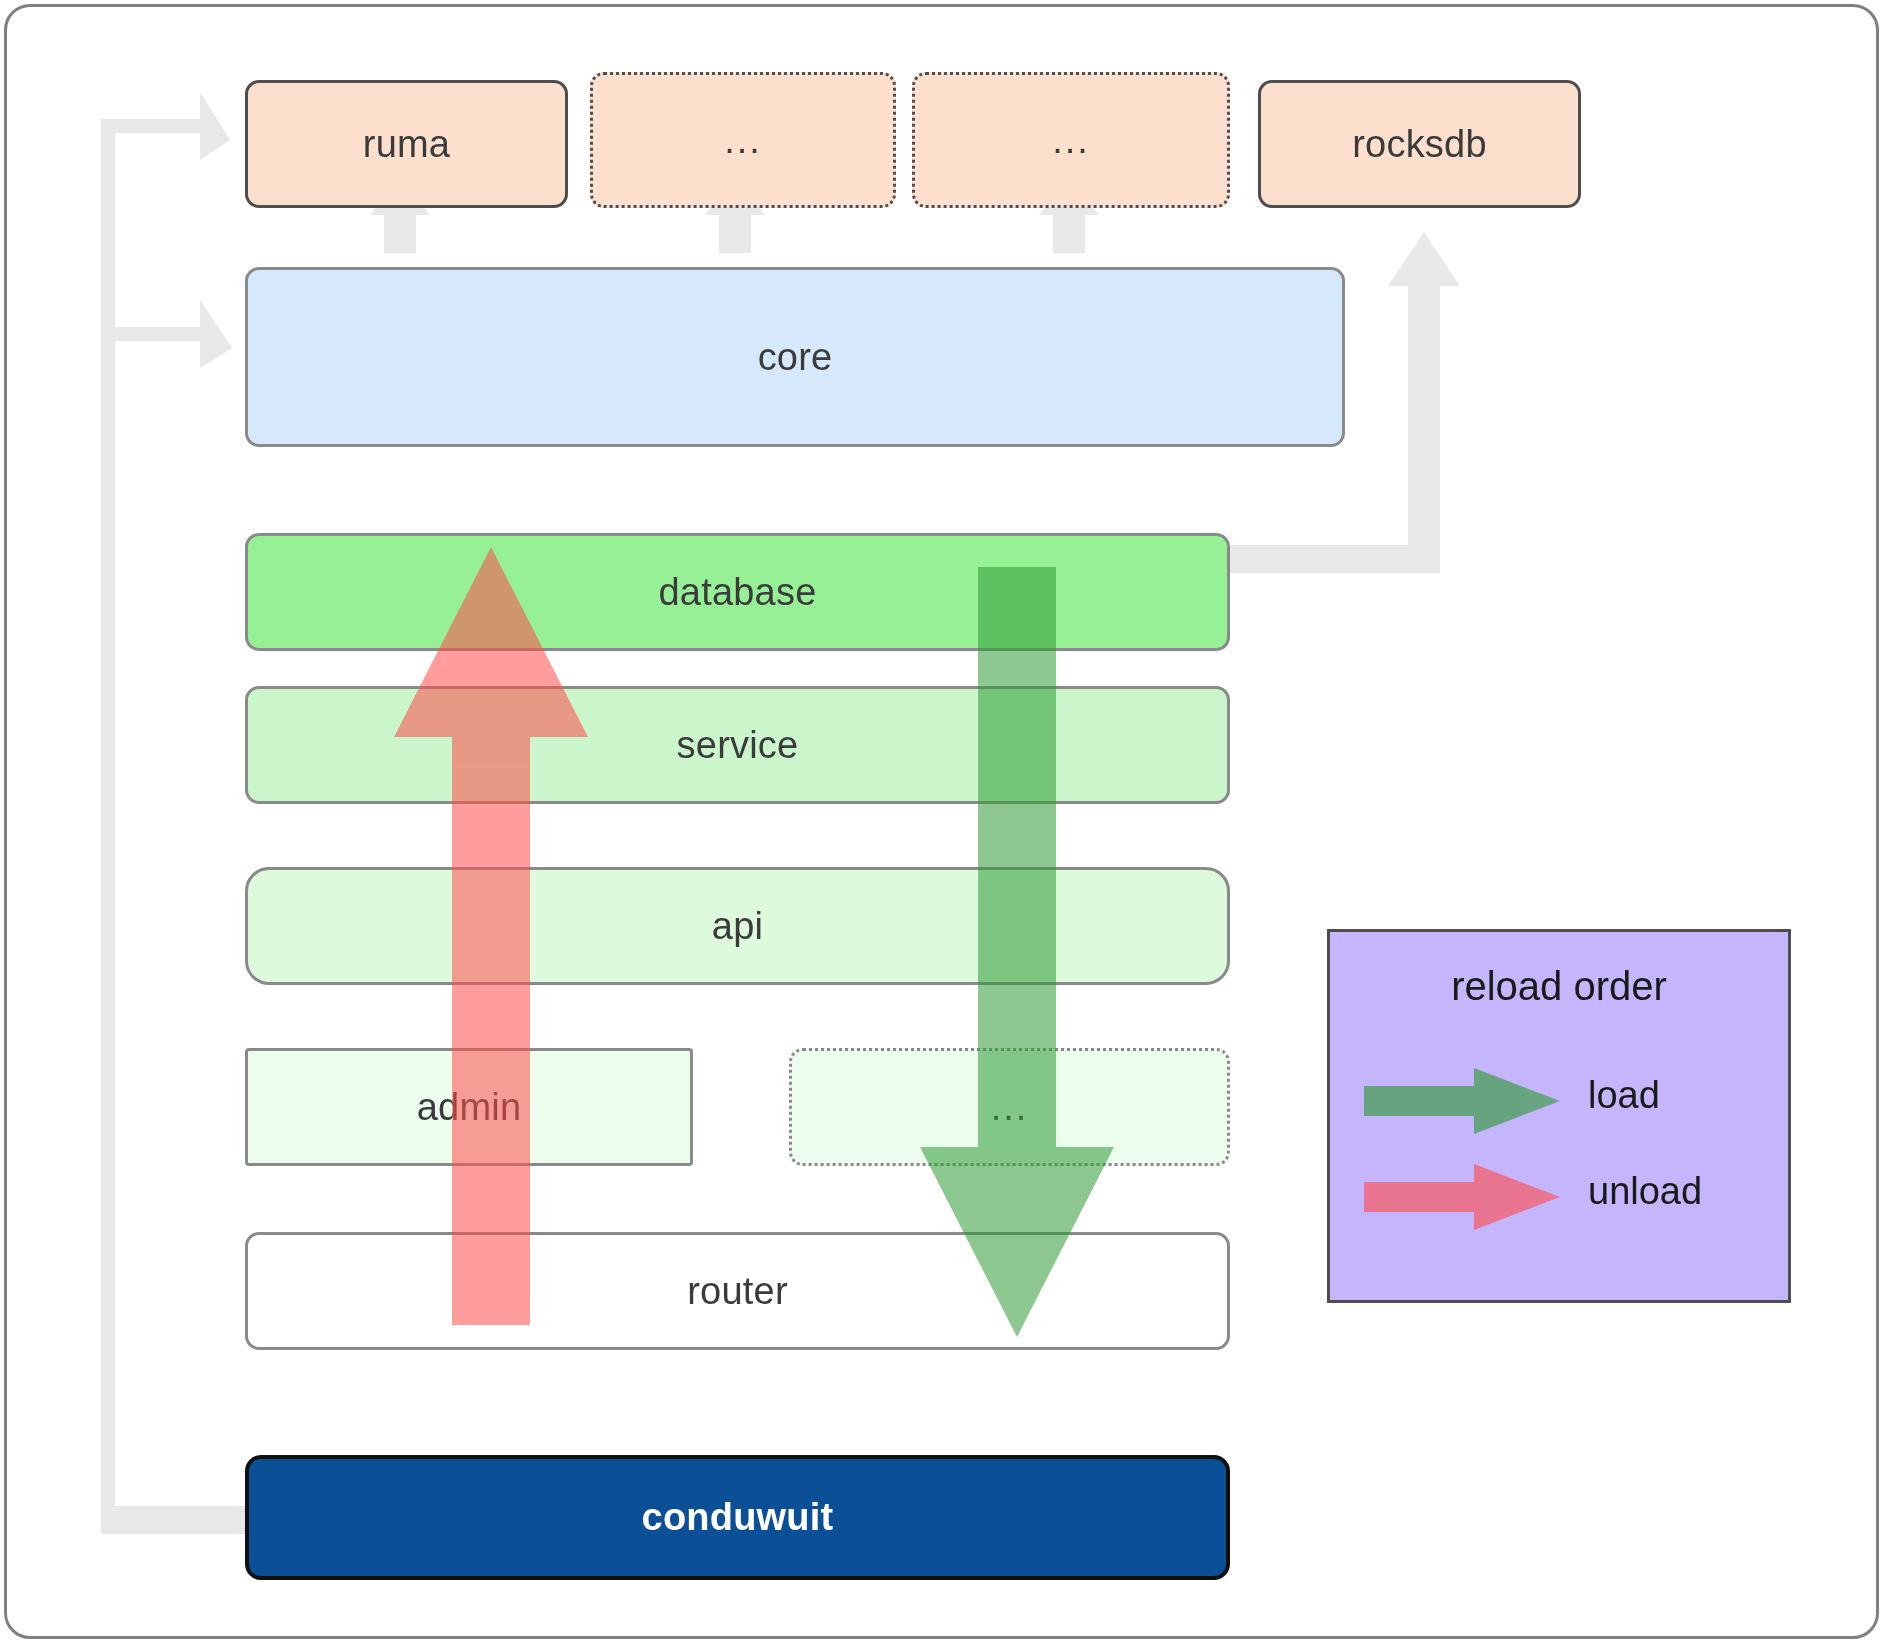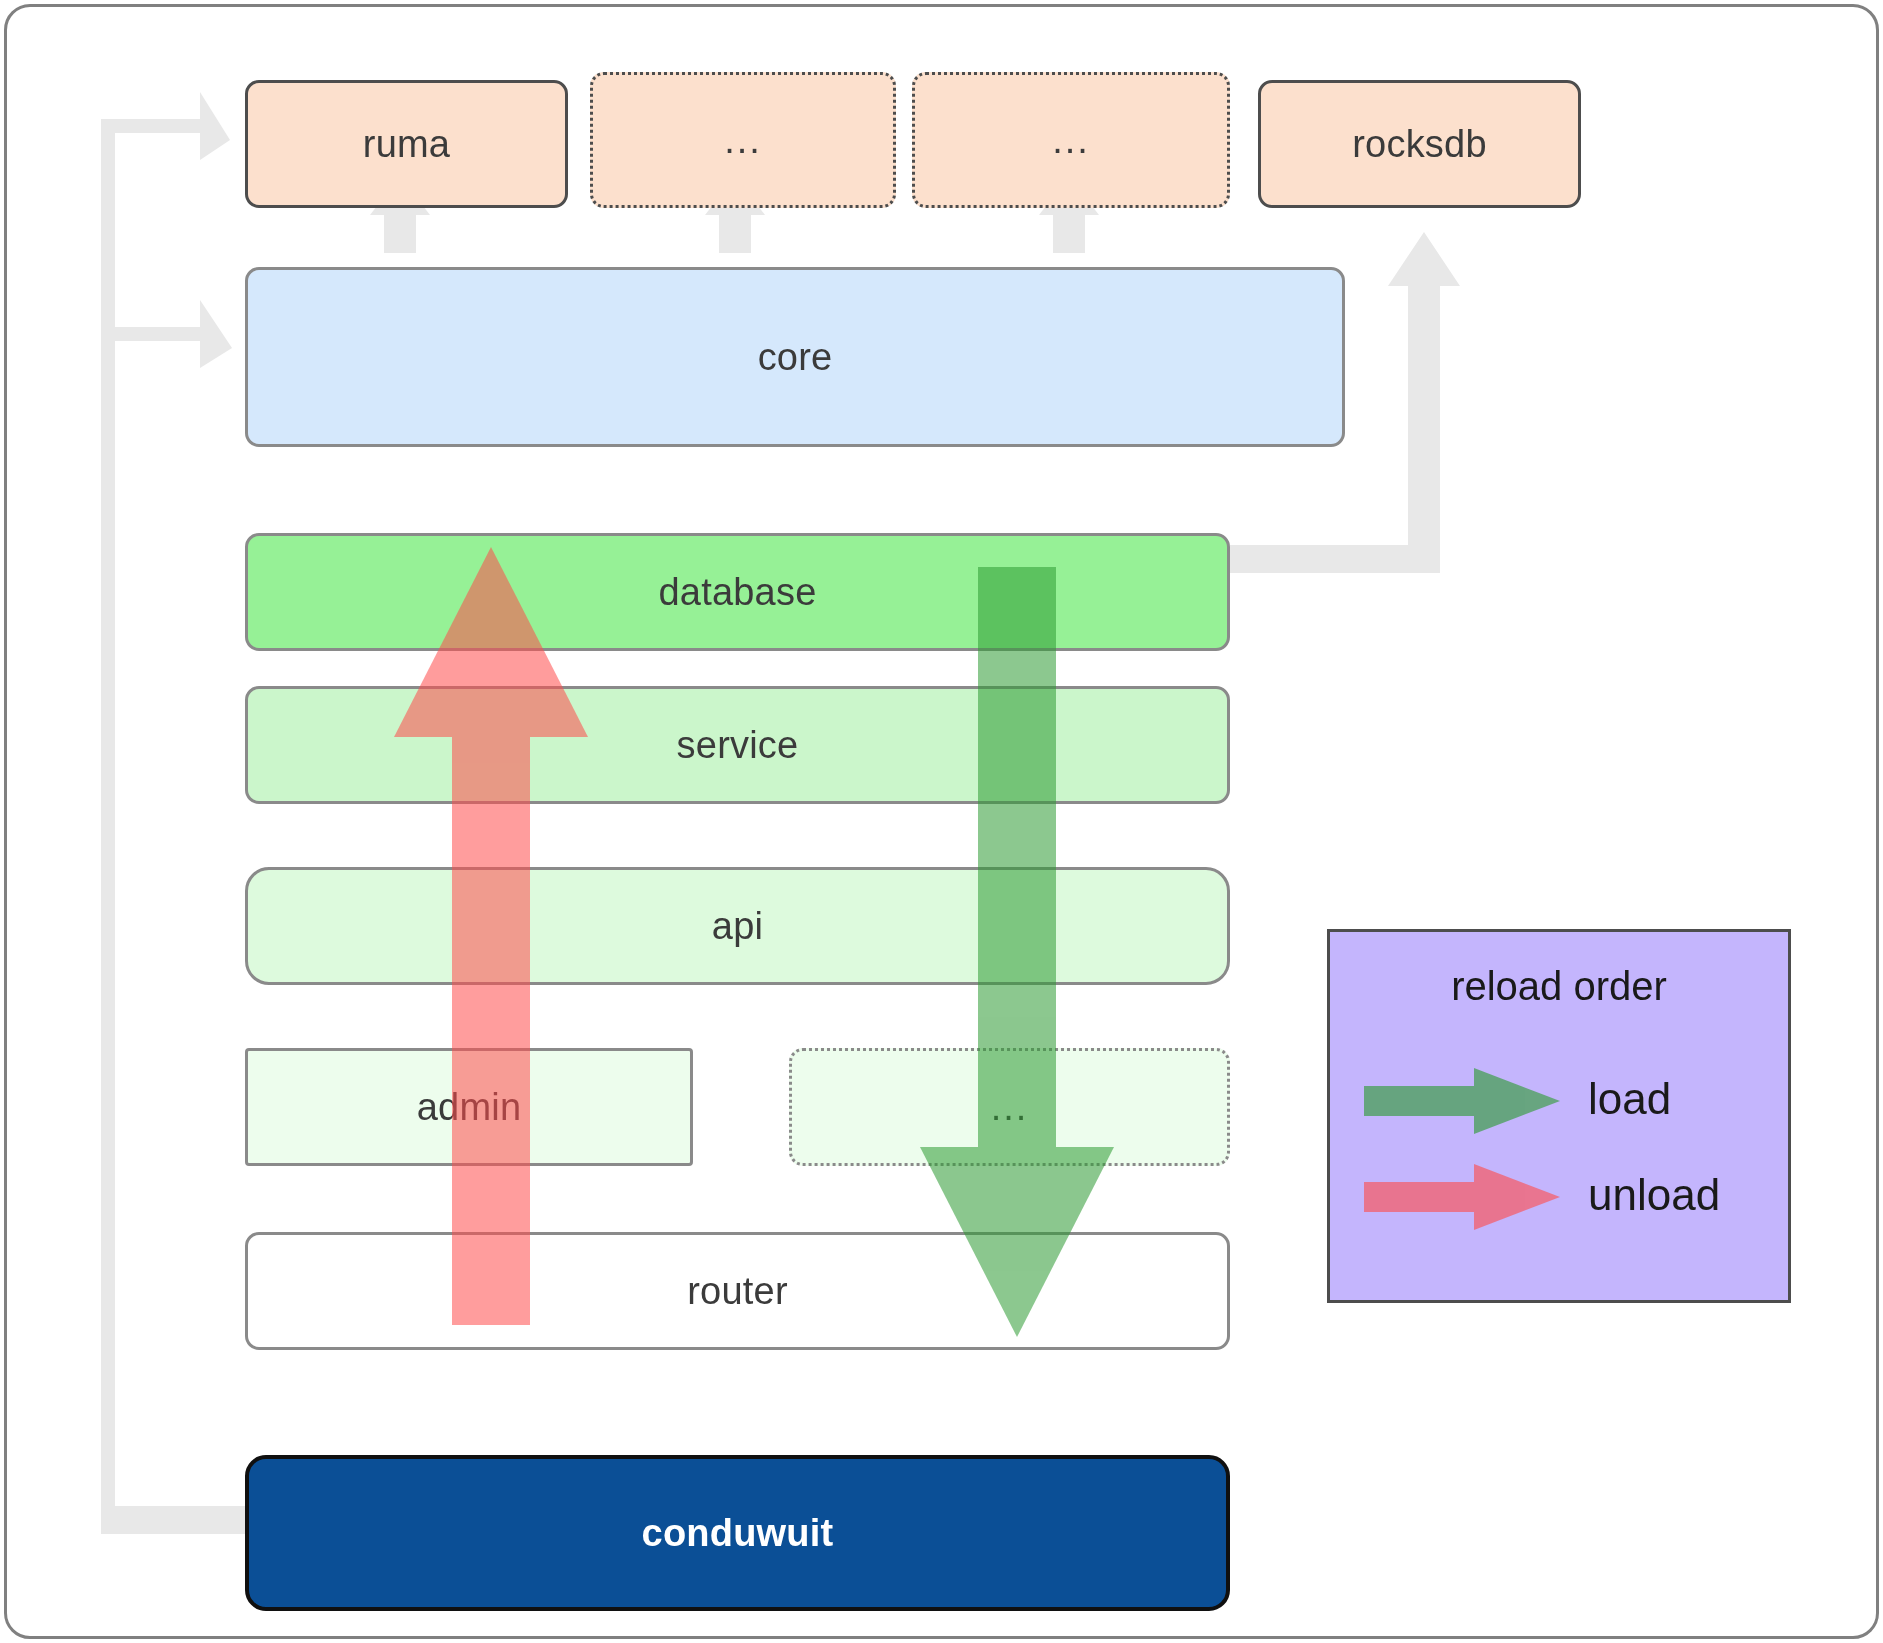--- a/index.html
+++ b/index.html
@@ -153,21 +153,21 @@
     position: absolute;
     left: 34px;
     top: 0;
     width: 200px;
     height: 86px;
   }
   .legend-label {
     position: absolute;
     left: 258px;
     top: 16px;
-    font-size: 44px;
+    font-size: 38px;
     color: #1a1a1a;
   }
 </style>
 </head>
 <body>
 
 <div id="canvas">
 
   <div class="page-frame"></div>
 
@@ -225,21 +225,21 @@
   </div>
 
   <div class="node dots-box" style="left:789px; top:1048px; width:441px; height:118px;">
     <span class="lbl ellipsis">...</span>
   </div>
 
   <div class="node router-box" style="left:245px; top:1232px; width:985px; height:118px;">
     <span class="lbl">router</span>
   </div>
 
-  <div class="node conduwuit-box" style="left:245px; top:1455px; width:985px; height:156px;border-radius:21px;">
+  <div class="node conduwuit-box" style="left:245px; top:1455px; width:985px; height:125px;">
     <span class="lbl">conduwuit</span>
   </div>
 
   <svg class="svg-layer svg-over" viewBox="0 0 1883 1643" width="1883" height="1643">
 
     <g opacity="0.55">
 
       <rect x="452" y="640" width="78" height="685" fill="#FF4D4D"></rect>
 
       <polygon points="491,547 588,737 394,737" fill="#FF4D4D"></polygon>

